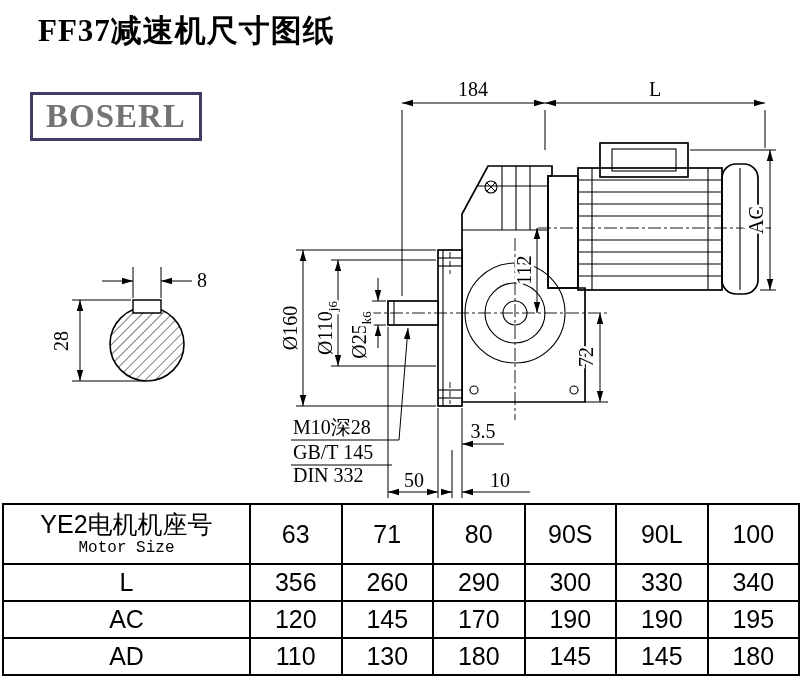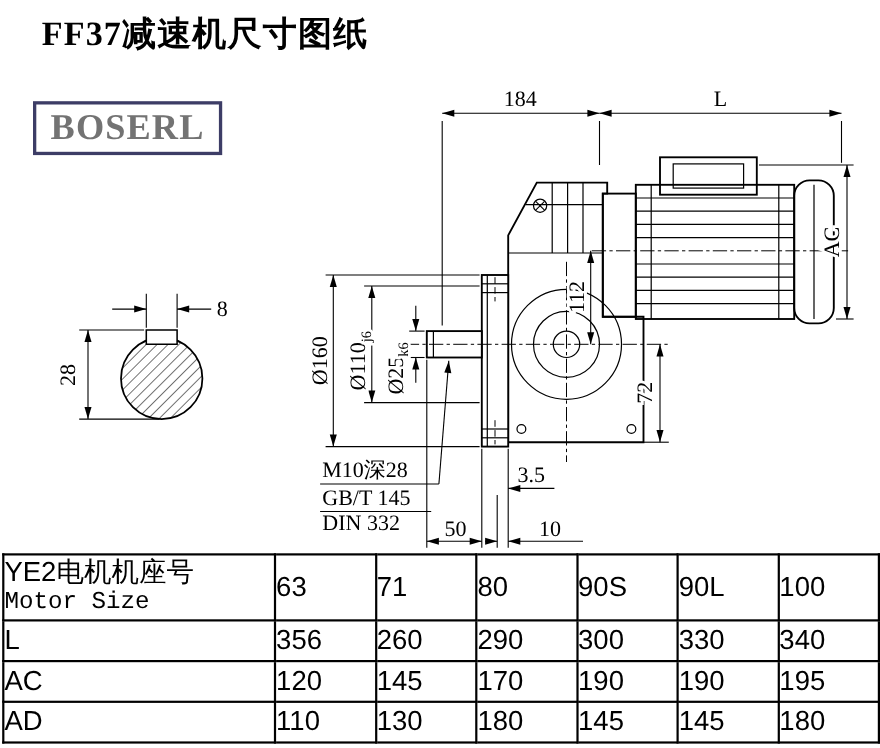--- a/index.html
+++ b/index.html
@@ -7,28 +7,28 @@
   .page { position:relative; width:800px; height:680px; background:#fff; overflow:hidden;
           font-family:"Liberation Sans", sans-serif; color:#000; }
   .title { position:absolute; left:38px; top:10px; font-size:31px; font-weight:bold;
            letter-spacing:1px; font-family:Liberation Serif, serif; }
   .logo { position:absolute; left:30px; top:92px; border:3px solid #3d3d66; padding:1px 13px;
           font-family:"Liberation Serif", serif; font-weight:bold; font-size:33px;
           color:#737373; letter-spacing:1px; line-height:1.25; background:#fff; }
   .drawing { position:absolute; left:0; top:0; }
 
   .dim-table { position:absolute; left:2px; top:503px; width:796px; border-collapse:collapse;
-               table-layout:fixed; background:#fff; }
+               table-layout:fixed; text-align:center; background:#fff; }
   .dim-table td { border:2px solid #000; padding:0; font-weight:normal;
                   font-size:25px; height:37px; vertical-align:middle; }
   .dim-table tr.hdr td { height:60px; }
   .c0 { width:247px; }
   .cv { width:91.5px; }
   .cn { font-size:25px; line-height:1.15; }
-  .mono { font-family:"Liberation Mono", monospace; font-size:22px; line-height:1.2; }
+  .mono { font-family:"Liberation Mono", monospace; font-size:16px; line-height:1.2; }
 
   svg .tl  { stroke:#000; stroke-width:1;   fill:none; }
   svg .tl2 { stroke:#000; stroke-width:1.1; fill:none; }
   svg .ol  { stroke:#000; stroke-width:1.7; fill:none; }
   svg .olw { stroke:#000; stroke-width:1.7; fill:#fff; }
   svg .cl  { stroke:#000; stroke-width:0.9; fill:none; stroke-dasharray:13 3 3 3; }
   svg .cl2 { stroke:#000; stroke-width:0.9; fill:none; stroke-dasharray:6 3; }
   svg .dt  { font-family:"Liberation Serif", serif; font-size:20px; fill:#000; }
   svg .halo{ paint-order:stroke; stroke:#fff; stroke-width:5; }
 </style>

